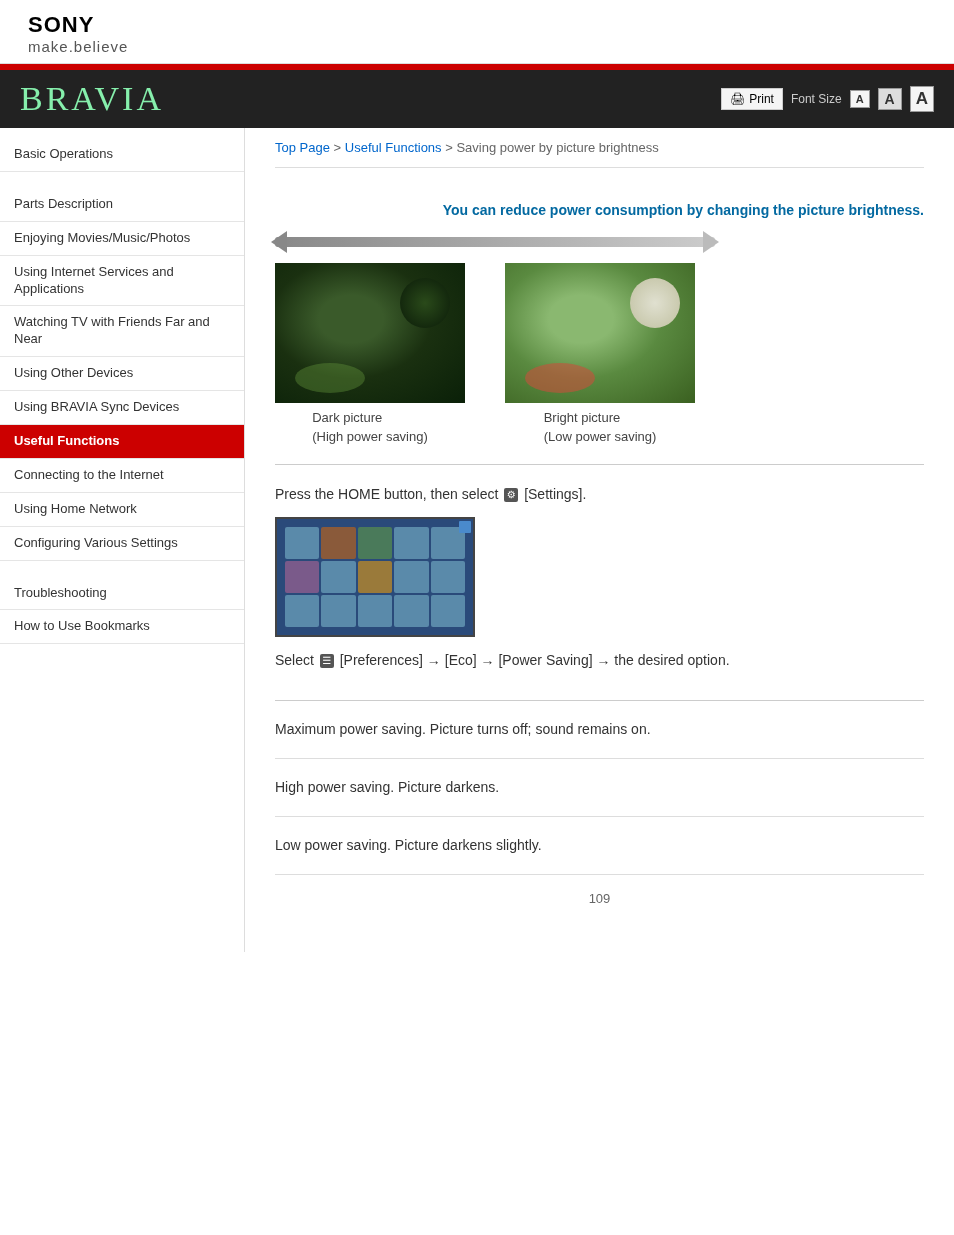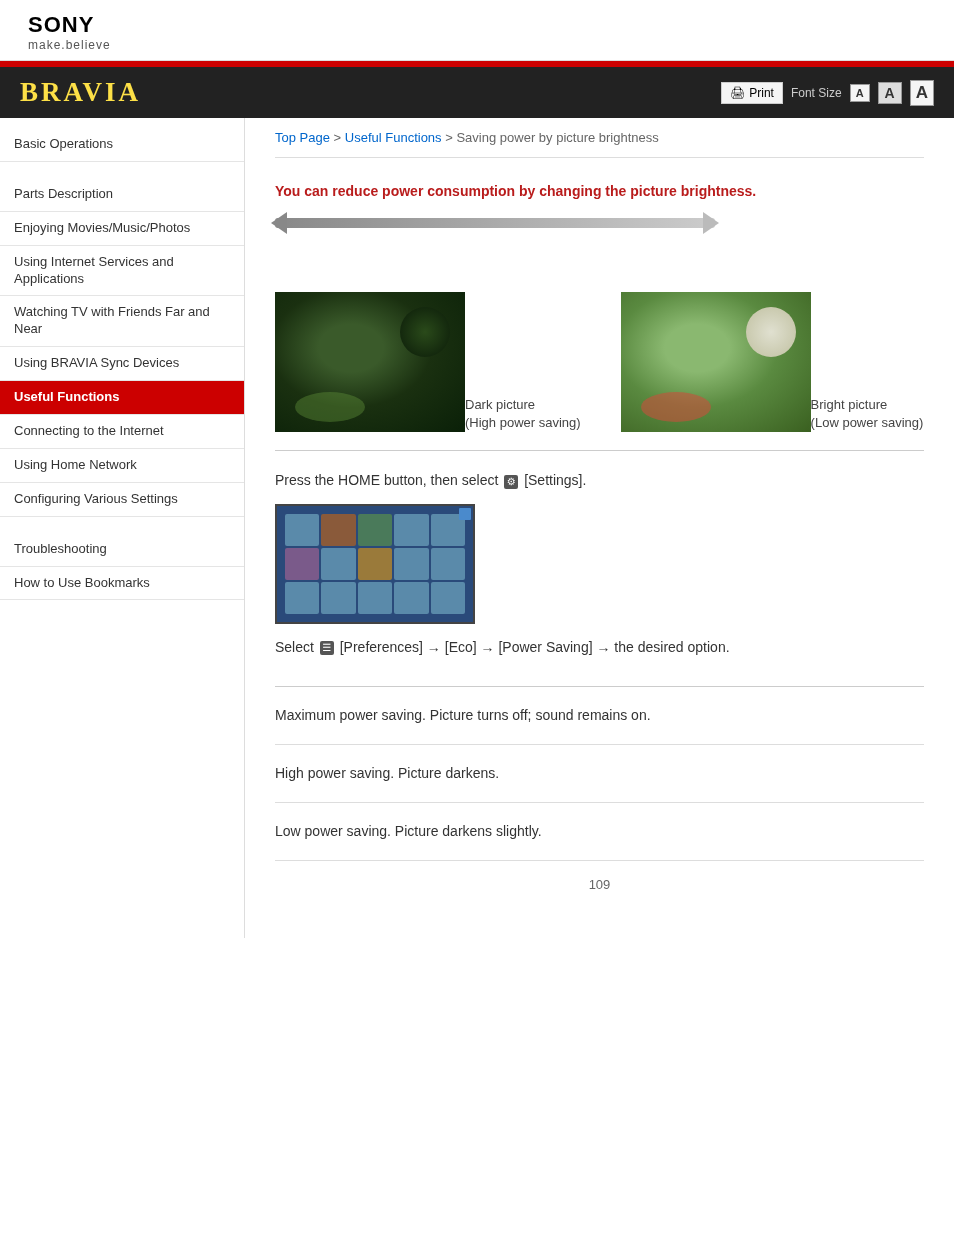--- a/index.html
+++ b/index.html
@@ -1,28 +1,28 @@
 <!DOCTYPE html>
 <html><head>
   <meta charset="utf-8">
   <style>
     * { margin: 0; padding: 0; box-sizing: border-box; }
     body { font-family: Arial, sans-serif; font-size: 14px; color: #333; background: #fff; width: 954px; min-height: 1235px; }
 
     
     .sony-header { padding: 12px 28px 8px; border-bottom: 1px solid #ddd; }
     .sony-logo-text { font-size: 22px; font-weight: bold; color: #000; letter-spacing: 1px; }
-    .sony-tagline { font-size: 12px; color: #555; letter-spacing: 1px; }
+    .sony-tagline { font-size: 15px; color: #555; letter-spacing: 1px; }
 
     
     .red-bar { height: 6px; background: #c00; }
 
     
     .top-nav { background: #222; padding: 10px 20px; display: flex; align-items: center; justify-content: space-between; }
-    .bravia-title { color: #fde047; font-size: 27px; font-weight: bold; letter-spacing: 3px; font-family: Georgia, serif; }
+    .bravia-title { color: #86efac; font-size: 34px; font-weight: normal; letter-spacing: 3px; font-family: Georgia, serif; }
     .nav-controls { display: flex; align-items: center; gap: 8px; }
     .print-btn { border: 1px solid #ccc; background: #f5f5f5; padding: 3px 8px; font-size: 12px; cursor: pointer; display: flex; align-items: center; gap: 4px; }
     .font-size-label { color: #ccc; font-size: 12px; }
     .font-btn { border: 1px solid #999; background: #f5f5f5; cursor: pointer; font-weight: bold; color: #333; }
     .font-btn-sm { font-size: 11px; padding: 2px 5px; }
     .font-btn-md { font-size: 14px; padding: 2px 6px; background: #ddd; }
     .font-btn-lg { font-size: 17px; padding: 2px 5px; }
 
     
     .main-layout { display: flex; }
@@ -30,32 +30,32 @@
     
     .sidebar { width: 245px; min-width: 245px; border-right: 1px solid #ddd; padding: 10px 0; }
     .sidebar-item { padding: 8px 14px; font-size: 13px; border-bottom: 1px solid #e5e5e5; cursor: pointer; color: #333; line-height: 1.3; }
     .sidebar-item.active { background: #c00; color: #fff; font-weight: bold; }
     .sidebar-section-gap { height: 16px; }
 
     
     .content { flex: 1; padding: 0 30px 30px; }
 
     
-    .breadcrumb { padding: 12px 0; font-size: 13px; color: #666; border-bottom: 1px solid #ddd; margin-bottom: 4px; }
+    .breadcrumb { padding: 12px 0; font-size: 13px; color: #666; border-bottom: 1px solid #ddd; margin-bottom: 13px; }
     .breadcrumb a { color: #0066cc; text-decoration: none; }
     .breadcrumb span { color: #666; }
 
     
     .section { border-bottom: 1px solid #ccc; padding: 18px 0; }
-    .section-title { font-size: 20px; font-weight: bold; color: #b91c1c; margin-bottom: 16px; line-height: 1.4; }
+    .section-title { font-size: 20px; font-weight: bold; color: #0369a1; margin-bottom: 16px; line-height: 1.4; text-align: right; }
     .section p { font-size: 14px; line-height: 1.6; margin-bottom: 10px; }
 
     
     .pictures-row { display: flex; gap: 40px; align-items: flex-start; margin-top: 10px; position: relative; }
-    .picture-item { display: flex; flex-direction: row; align-items: flex-end; margin-top: 48px; }
+    .picture-item { display: flex; flex-direction: column; align-items: center; }
     .picture-caption { font-size: 13px; color: #444; margin-top: 6px; line-height: 1.4; }
 
     
     .arrow-bar-container { position: relative; width: 440px; height: 22px; margin-bottom: 8px; }
     .arrow-bar { position: absolute; left: 0; right: 0; top: 50%; transform: translateY(-50%); height: 10px; background: linear-gradient(to right, #888, #ccc); border-radius: 3px; }
     .arrow-left { position: absolute; left: -4px; top: 50%; transform: translateY(-50%); width: 0; height: 0; border-top: 11px solid transparent; border-bottom: 11px solid transparent; border-right: 16px solid #888; }
     .arrow-right { position: absolute; right: -4px; top: 50%; transform: translateY(-50%); width: 0; height: 0; border-top: 11px solid transparent; border-bottom: 11px solid transparent; border-left: 16px solid #bbb; }
 
     
     .home-screen-img { width: 200px; height: 120px; background: #2a4a7a; border: 2px solid #444; margin: 12px 0; display: flex; align-items: center; justify-content: center; position: relative; overflow: hidden; }
@@ -116,20 +116,21 @@
 
 <div class="main-layout">
 
   <div class="sidebar">
     <div class="sidebar-item">Basic Operations</div>
     <div class="sidebar-section-gap"></div>
     <div class="sidebar-item">Parts Description</div>
     <div class="sidebar-item">Enjoying Movies/Music/Photos</div>
     <div class="sidebar-item">Using Internet Services and Applications</div>
     <div class="sidebar-item">Watching TV with Friends Far and Near</div>
+    <div class="sidebar-item">Using Other Devices</div>
     <div class="sidebar-item">Using BRAVIA Sync Devices</div>
     <div class="sidebar-item active">Useful Functions</div>
     <div class="sidebar-item">Connecting to the Internet</div>
     <div class="sidebar-item">Using Home Network</div>
     <div class="sidebar-item">Configuring Various Settings</div>
     <div class="sidebar-section-gap"></div>
     <div class="sidebar-item">Troubleshooting</div>
     <div class="sidebar-item">How to Use Bookmarks</div>
   </div>
 

